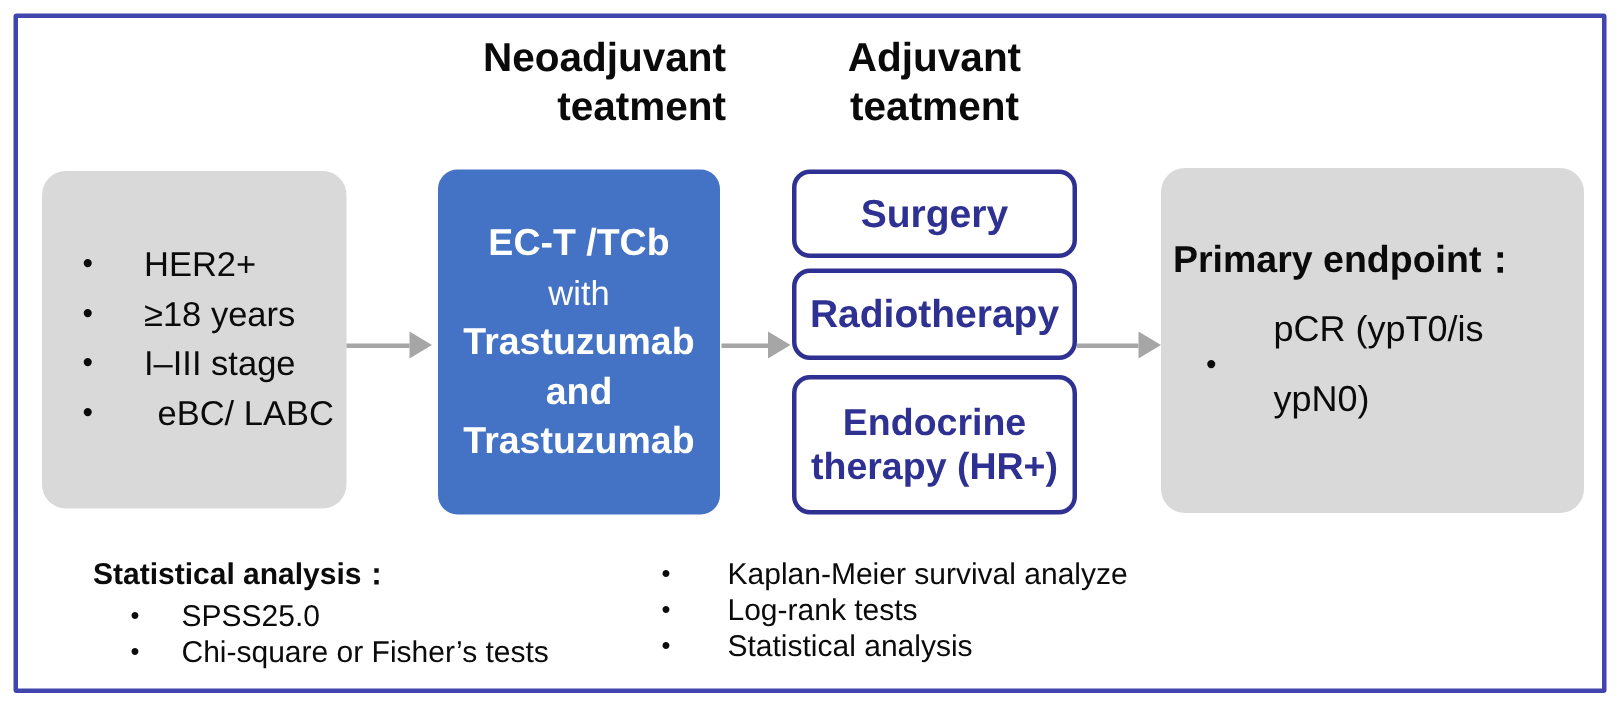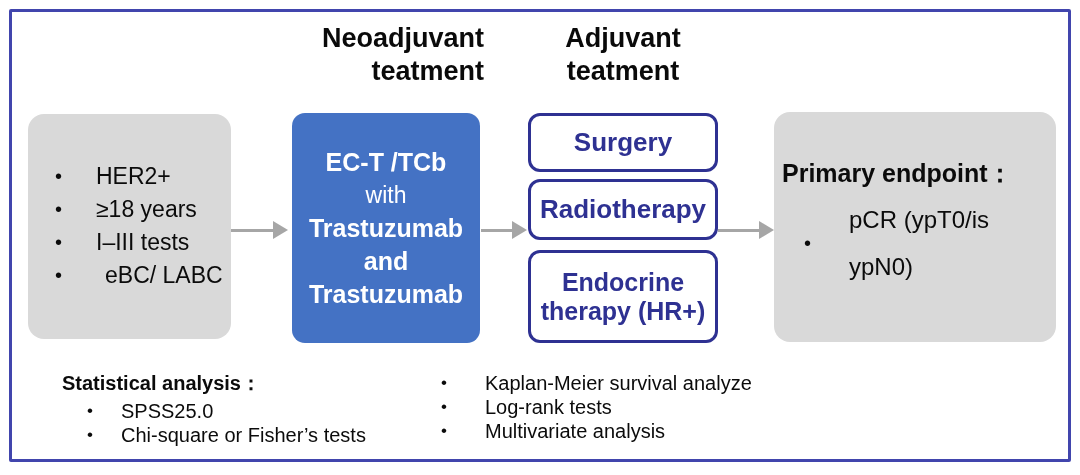--- a/index.html
+++ b/index.html
@@ -99,21 +99,21 @@
     <div class="row">
       <span class="bullet"></span>
       <span class="txt">HER2+</span>
     </div>
     <div class="row">
       <span class="bullet"></span>
       <span class="txt">≥18 years</span>
     </div>
     <div class="row">
       <span class="bullet"></span>
-      <span class="txt">I–III tests</span>
+      <span class="txt">I–III stage</span>
     </div>
     <div class="row">
       <span class="bullet"></span>
       <span class="txt">eBC/ LABC</span>
     </div>
   </div>
 
   <div class="arrow a1">
     <span class="shaft"></span>
     <span class="ahead"></span>
@@ -176,16 +176,16 @@
     <div class="row">
       <span class="bullet"></span>
       <span>Kaplan-Meier survival analyze</span>
     </div>
     <div class="row">
       <span class="bullet"></span>
       <span>Log-rank tests</span>
     </div>
     <div class="row">
       <span class="bullet"></span>
-      <span>Multivariate analysis</span>
+      <span>Statistical analysis</span>
     </div>
   </div>
 </div>
 
 </body></html>

